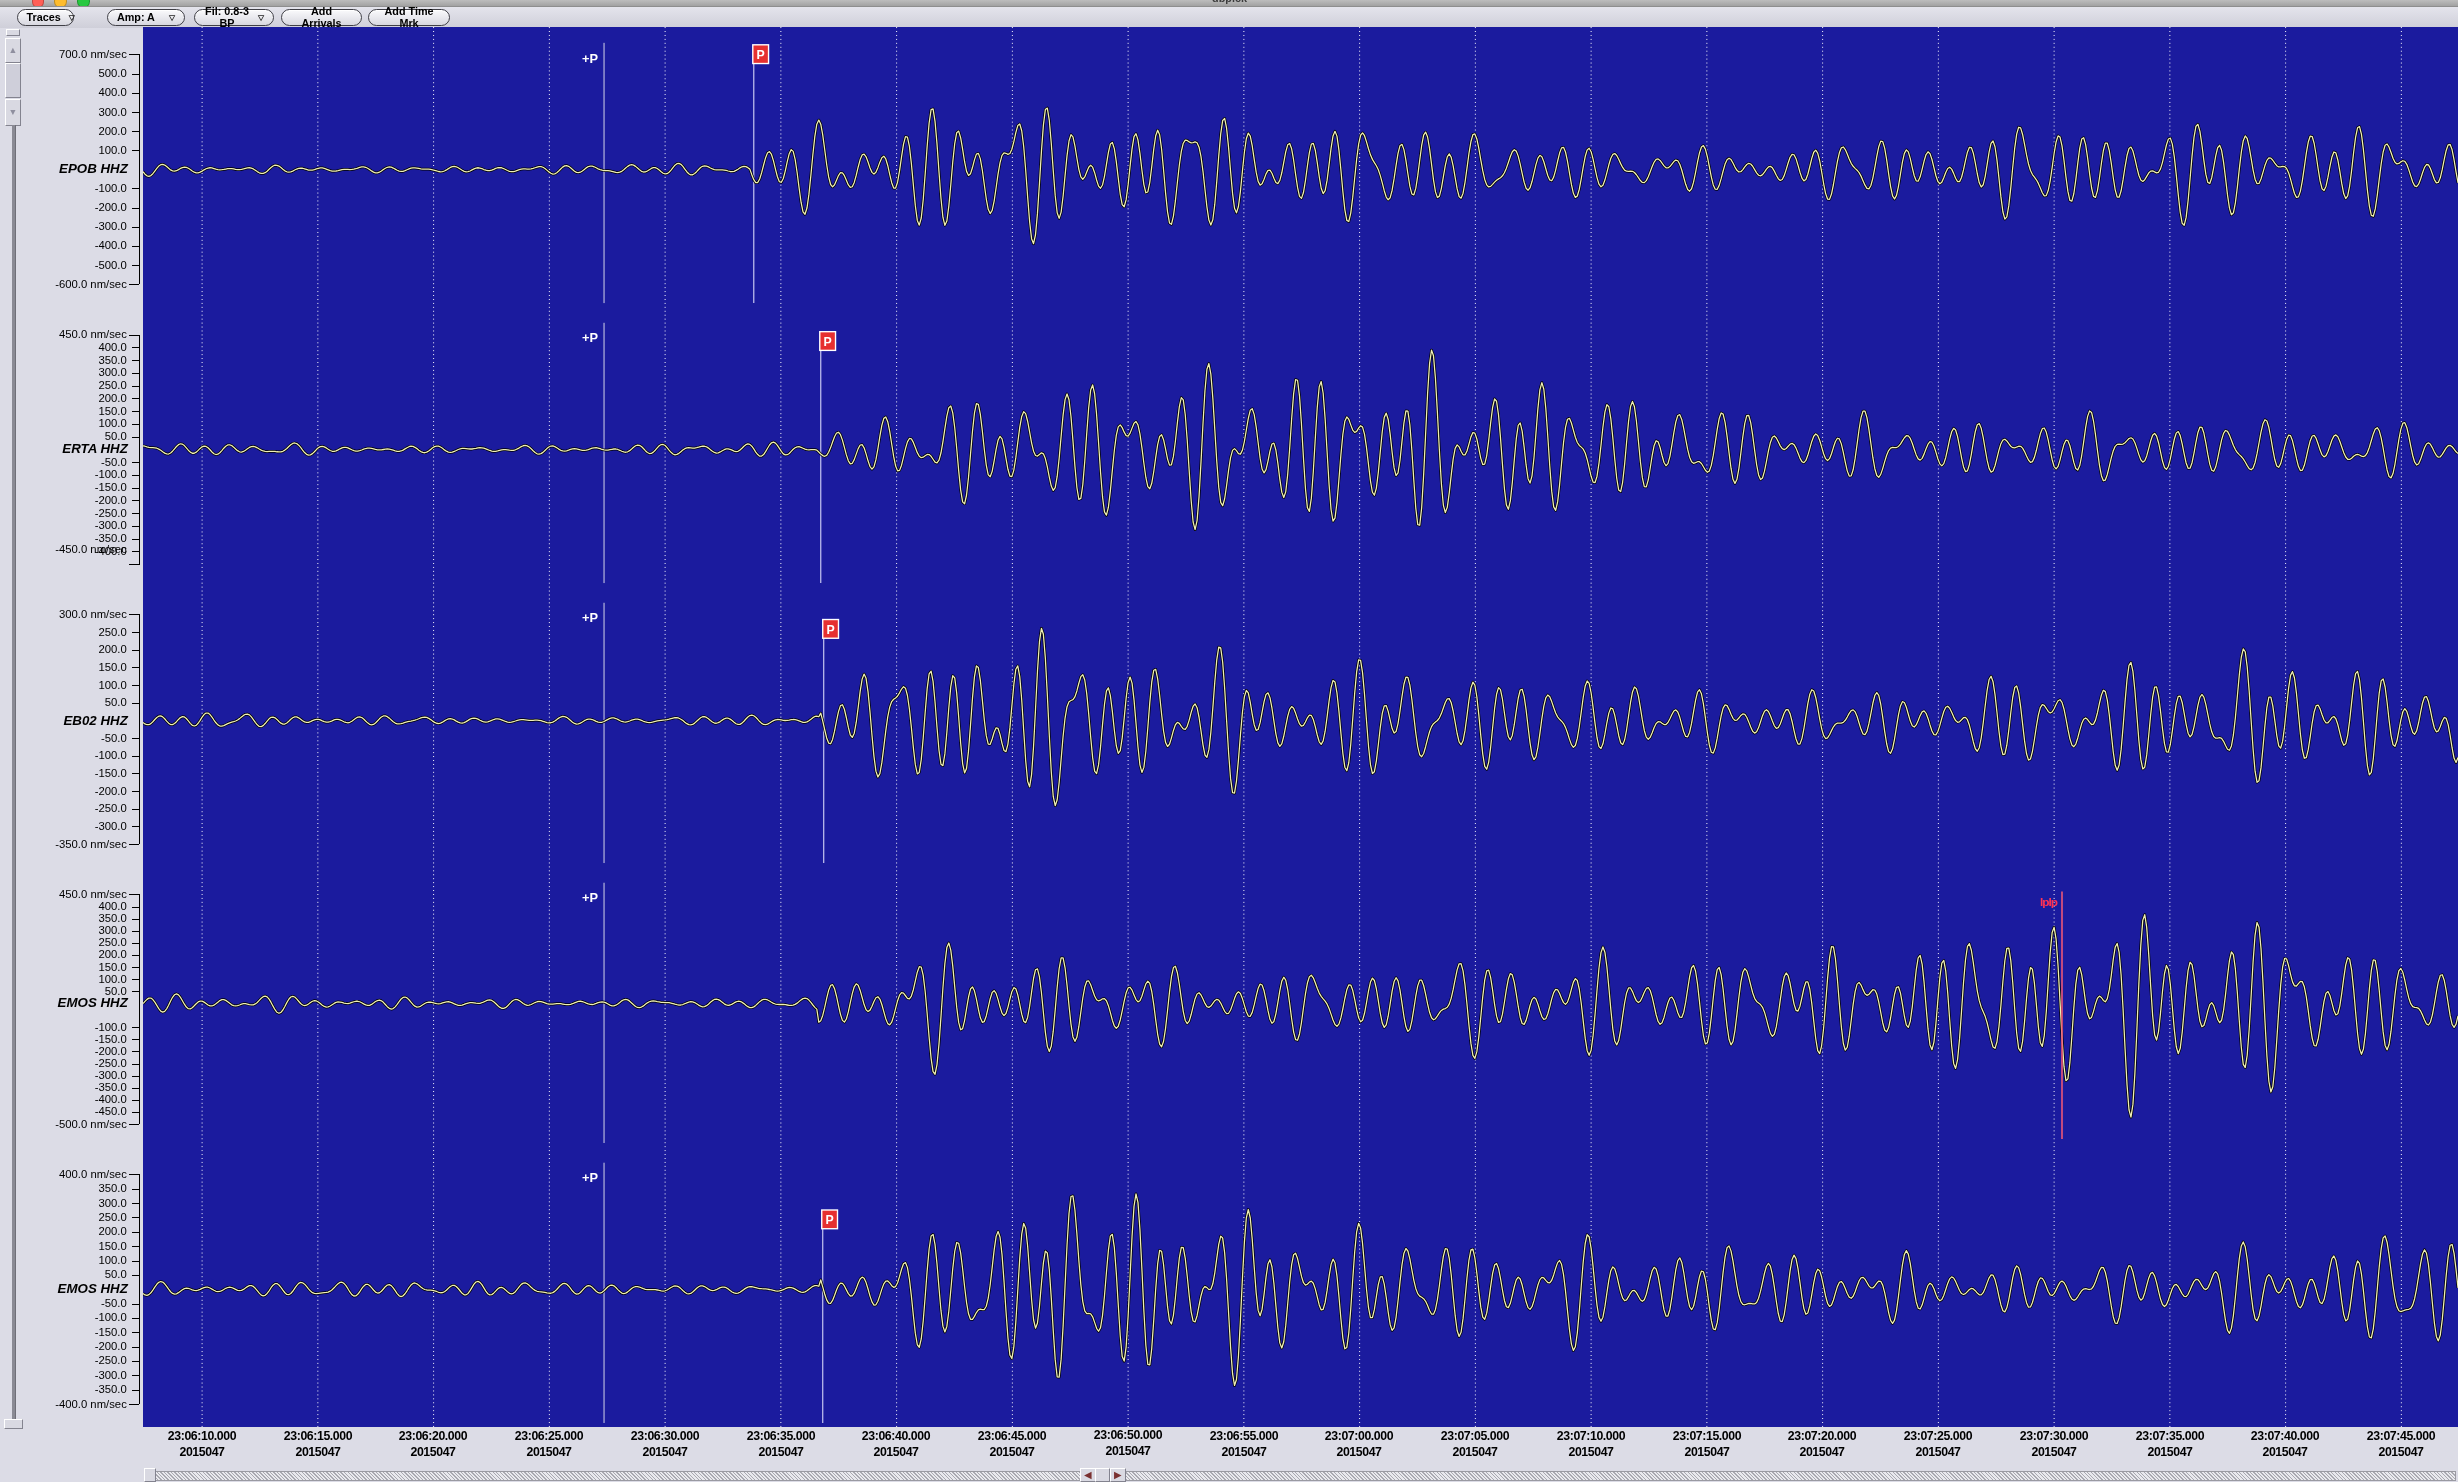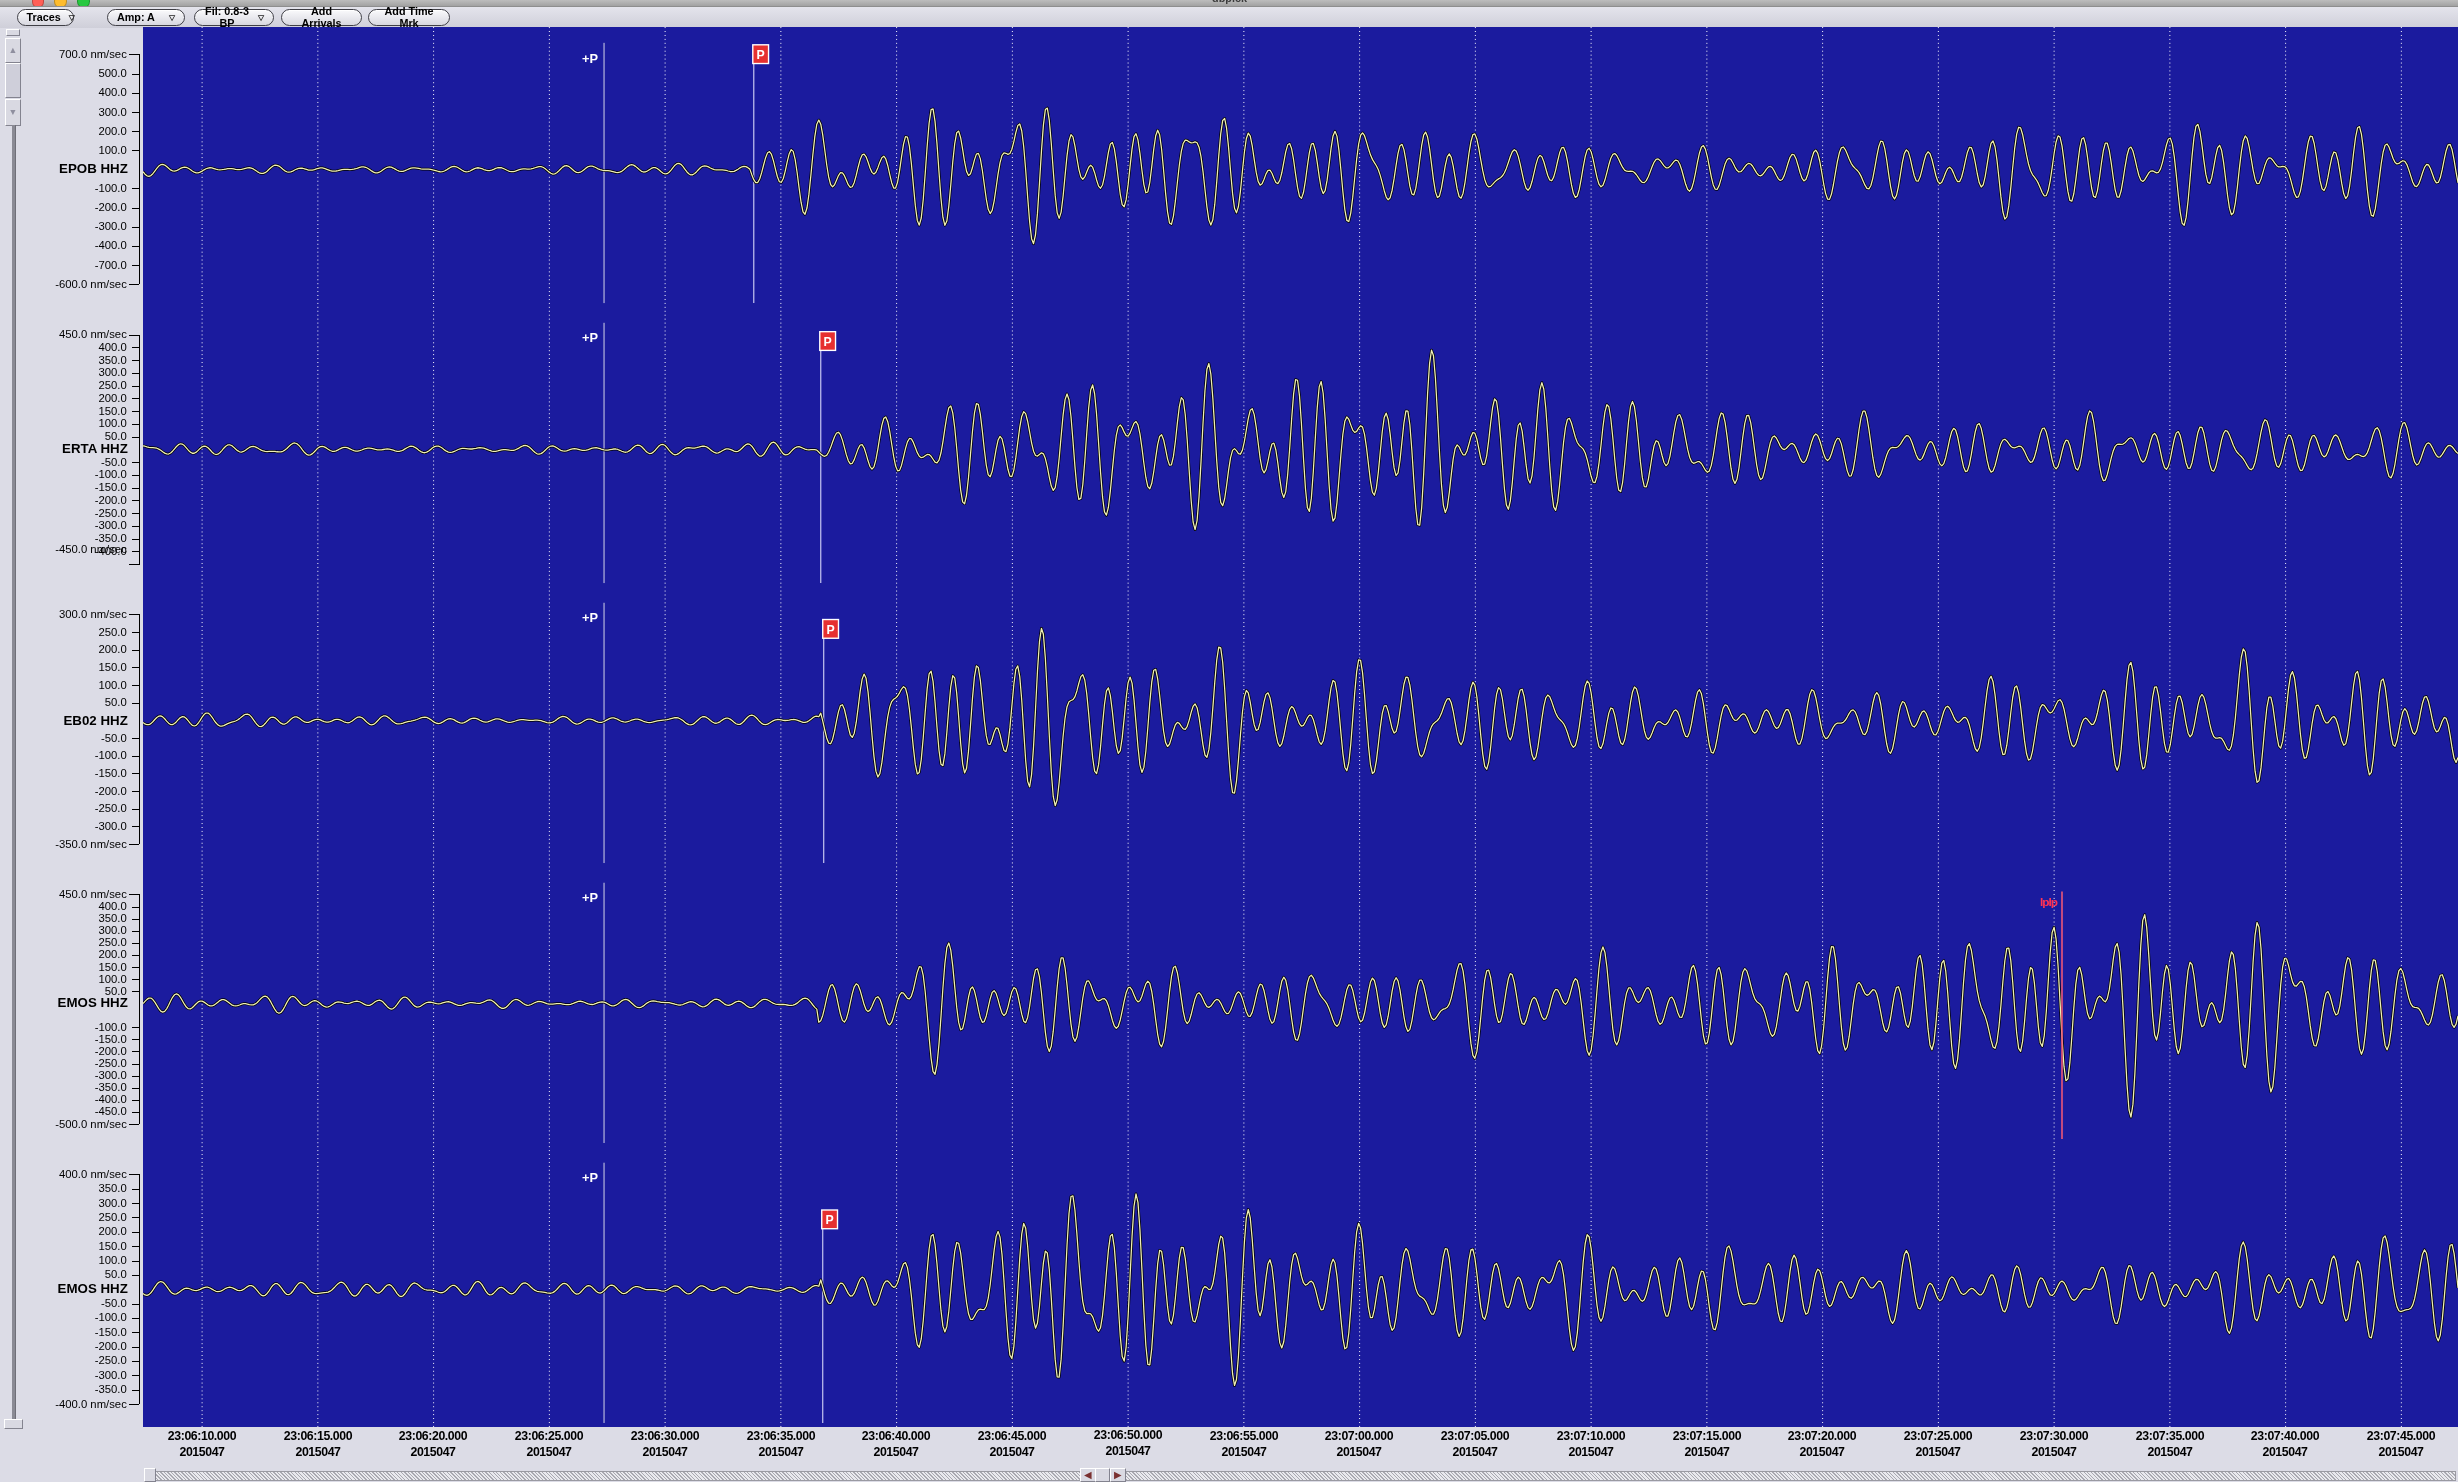--- a/index.html
+++ b/index.html
@@ -22,21 +22,21 @@
   
   .bevel{background:#d9d9e2;border-top:1px solid #fff;border-left:1px solid #fff;border-right:1px solid #83838f;border-bottom:1px solid #83838f;box-sizing:border-box;position:absolute;}
   .arrowglyph{font-size:8.9px;color:#8f8f9f;line-height:1;position:absolute;left:50%;top:50%;transform:translate(-50%,-50%);}
   #vtrack{position:absolute;left:11.8px;width:3px;background:#8a8a94;border-right:1px solid #6f6f78;}
   
   .plot{position:absolute;left:143px;top:26.6px;width:2316px;height:1400px;background:#1b1b9e;}
   .plot svg{display:block;}
   
   .axis-margin{position:absolute;left:23.6px;top:26.6px;width:119px;height:1400px;}
   .ticklabel{position:absolute;right:15.8px;white-space:nowrap;font-size:11.3px;color:#000;text-align:right;}
-  .stationlabel{position:absolute;right:14.8px;white-space:nowrap;font-size:13.3px;font-weight:bold;color:#000;}
+  .stationlabel{position:absolute;right:14.8px;white-space:nowrap;font-size:13.3px;font-weight:bold;color:#000;font-style:italic;}
   .tickmark{position:absolute;height:1px;background:#000;}
   .axisline{position:absolute;width:1px;background:#000;}
   
   .timebar{position:absolute;left:0;top:1426px;width:2459px;height:41px;}
   .tlab{position:absolute;width:128px;margin-left:-64px;text-align:center;font-weight:bold;font-size:12.3px;letter-spacing:-0.4px;color:#000;line-height:15.8px;}
   
   .hscroll{position:absolute;left:0;top:1468px;width:2459px;height:14.8px;}
   #htrack{position:absolute;left:149px;top:3px;width:2305px;height:7.9px;border:1px solid #9a9aa2;
     background:repeating-linear-gradient(45deg,#a9a9b1 0 1px,#e9e9ee 1px 2.5px);}
   .harrow{font-size:9.9px;color:#7a3030;line-height:1;position:absolute;left:50%;top:50%;transform:translate(-50%,-50%);}
@@ -101,21 +101,21 @@
     <div class="ticklabel" style="top:117px">100.0</div>
     <div class="tickmark" style="left:108px;top:161px;width:7.9px"></div>
     <div class="ticklabel" style="top:155px">-100.0</div>
     <div class="tickmark" style="left:108px;top:181px;width:7.9px"></div>
     <div class="ticklabel" style="top:174px">-200.0</div>
     <div class="tickmark" style="left:108px;top:200px;width:7.9px"></div>
     <div class="ticklabel" style="top:193px">-300.0</div>
     <div class="tickmark" style="left:108px;top:219px;width:7.9px"></div>
     <div class="ticklabel" style="top:212px">-400.0</div>
     <div class="tickmark" style="left:108px;top:238px;width:7.9px"></div>
-    <div class="ticklabel" style="top:232px">-700.0</div>
+    <div class="ticklabel" style="top:232px">-500.0</div>
     <div class="tickmark" style="left:105px;top:257px;width:10.8px"></div>
     <div class="ticklabel" style="top:251px">-600.0 nm/sec</div>
     <div class="stationlabel" style="top:134px">EPOB HHZ</div>
     <div class="axisline" style="left:115px;top:308px;height:230px"></div>
     <div class="tickmark" style="left:105px;top:308px;width:10.8px"></div>
     <div class="ticklabel" style="top:301px">450.0 nm/sec</div>
     <div class="tickmark" style="left:108px;top:320px;width:7.9px"></div>
     <div class="ticklabel" style="top:314px">400.0</div>
     <div class="tickmark" style="left:108px;top:333px;width:7.9px"></div>
     <div class="ticklabel" style="top:327px">350.0</div>

